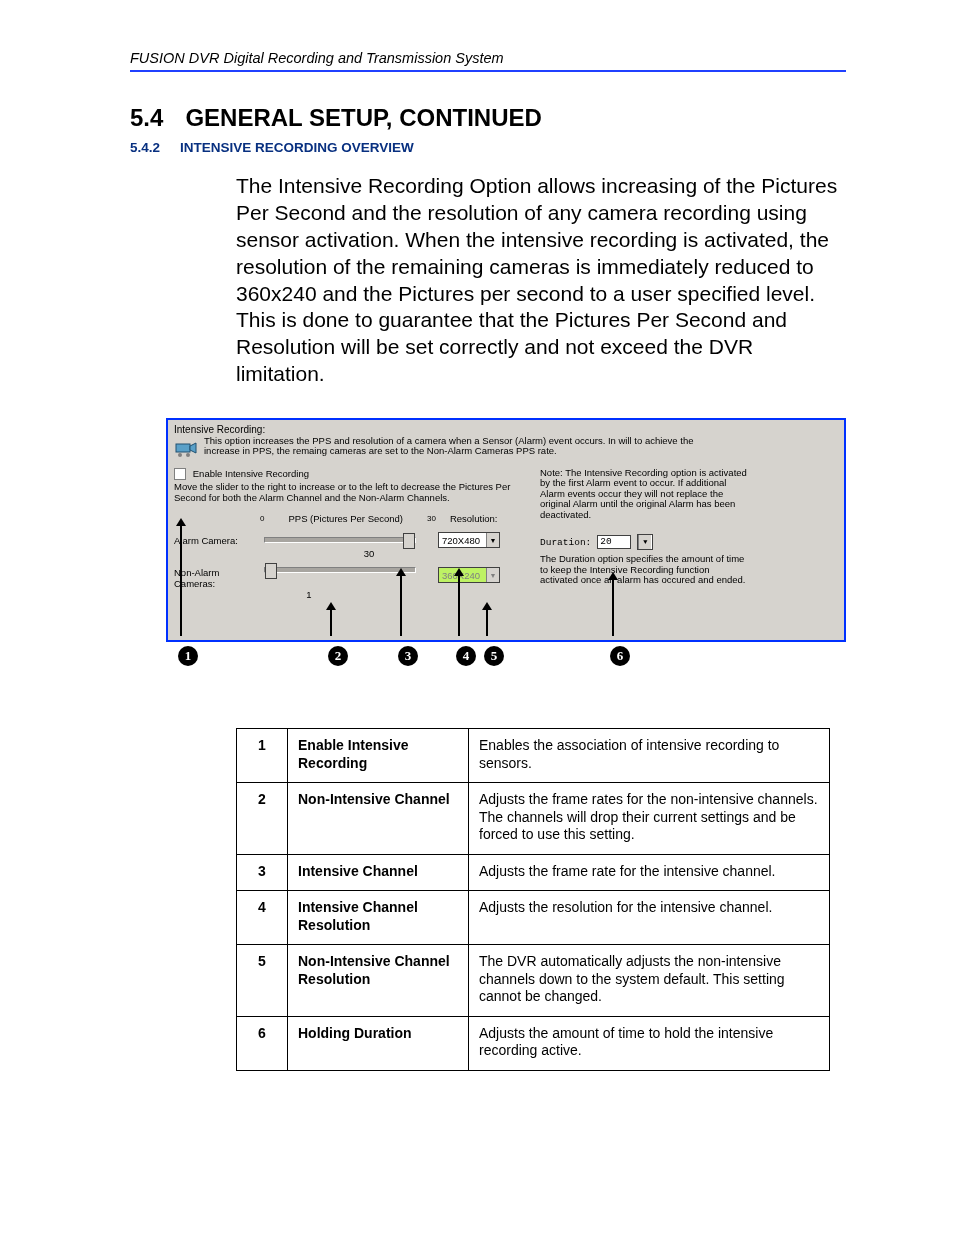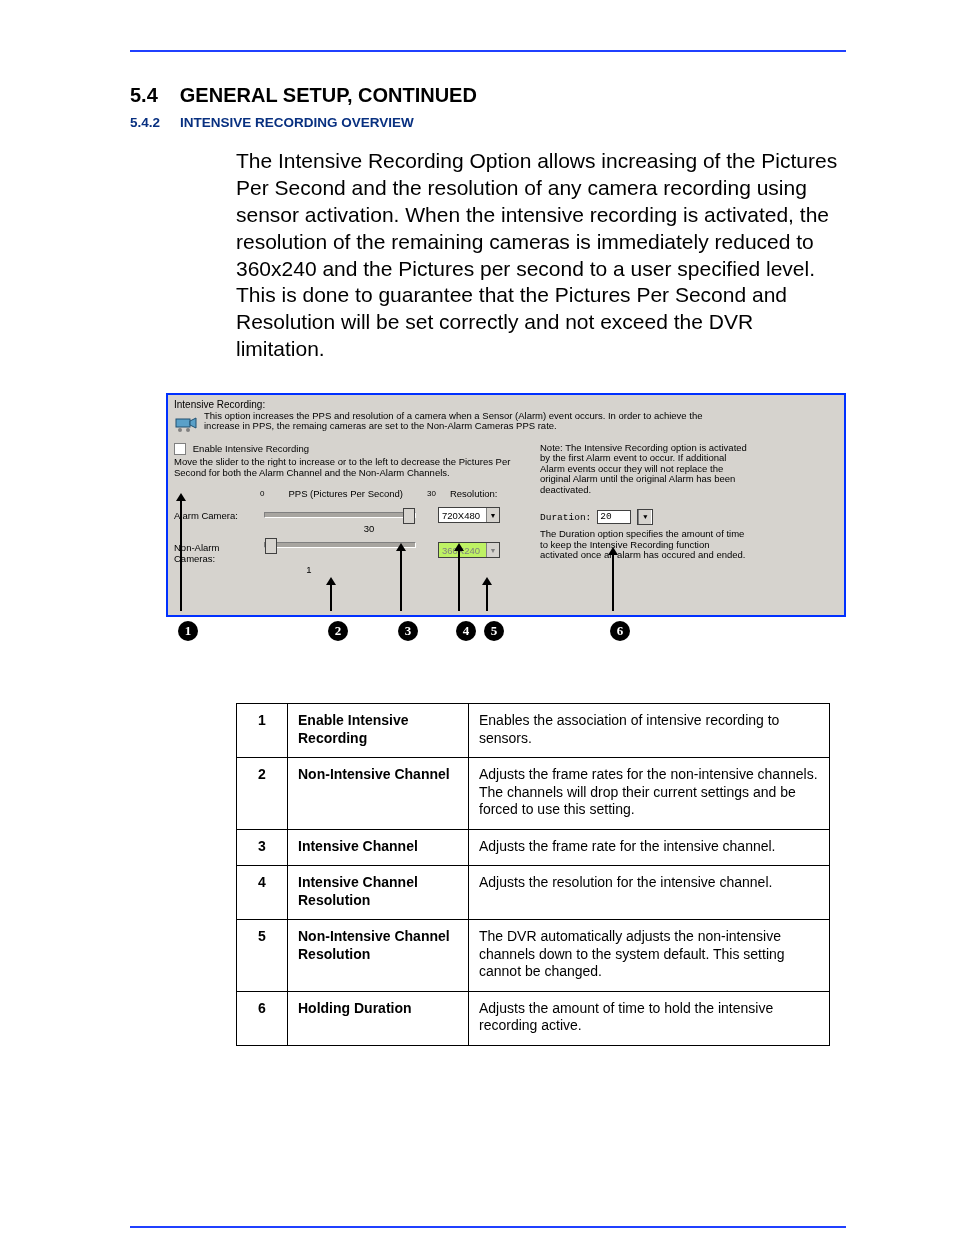--- a/index.html
+++ b/index.html
@@ -18,21 +18,21 @@
     font-style: italic;
     font-size: 14.5px;
     margin-bottom: 4px;
   }
   .blue-rule {
     border: none;
     border-top: 2px solid #2040ff;
     margin: 0 0 32px 0;
   }
   .sec-title {
-    font-size: 20px;
+    font-size: 24px;
     font-weight: bold;
     margin: 0 0 8px 0;
   }
   .sec-no { margin-right: 22px; }
   .subsec-title {
     font-size: 13.5px;
     font-weight: bold;
     color: #083080;
     margin: 0 0 18px 0;
   }
@@ -145,20 +145,21 @@
     border-top:2px solid #2040ff;
     padding-top:6px;
     font-size:14px;
   }
 </style>
 </head>
 <body>
 
 <div class="page">
 
+  <div class="running-head">FUSION DVR Digital Recording and Transmission System</div>
   <hr class="blue-rule">
 
   <h2 class="sec-title">
     <span class="sec-no">5.4</span><span>GENERAL SETUP, CONTINUED</span>
   </h2>
 
   <h3 class="subsec-title">
     <span class="subsec-no">5.4.2</span><span>INTENSIVE RECORDING OVERVIEW</span>
   </h3>
 
@@ -169,21 +170,21 @@
       <div class="title">Intensive Recording:</div>
       <div class="row">
         <span class="camera-icon">
           <svg viewBox="0 0 24 20">
               <rect x="2" y="6" width="14" height="8" fill="#5aa0c8" stroke="#205070"></rect>
               <polygon points="16,8 22,5 22,15 16,12" fill="#5aa0c8" stroke="#205070"></polygon>
               <circle cx="6" cy="17" r="2" fill="#808080"></circle>
               <circle cx="14" cy="17" r="2" fill="#808080"></circle>
             </svg>
         </span>
-        <div class="intro">This option increases the PPS and resolution of a camera when a Sensor (Alarm) event occurs. In order to achieve the increase in PPS, the remaing cameras are set to the Non-Alarm Cameras PPS rate.</div>
+        <div class="intro">This option increases the PPS and resolution of a camera when a Sensor (Alarm) event occurs. In will to achieve the increase in PPS, the remaing cameras are set to the Non-Alarm Cameras PPS rate.</div>
       </div>
 
       <div style="display:flex; margin-top:10px; gap:18px;">
         <div style="width:348px;">
           <div style="margin-bottom:2px;">
             <span class="checkbox"></span>
             <span class="lbl">Enable Intensive Recording</span>
           </div>
           <div class="help">Move the slider to the right to increase or to the left to decrease the Pictures Per Second for both the Alarm Channel and the Non-Alarm Channels.</div>
 

